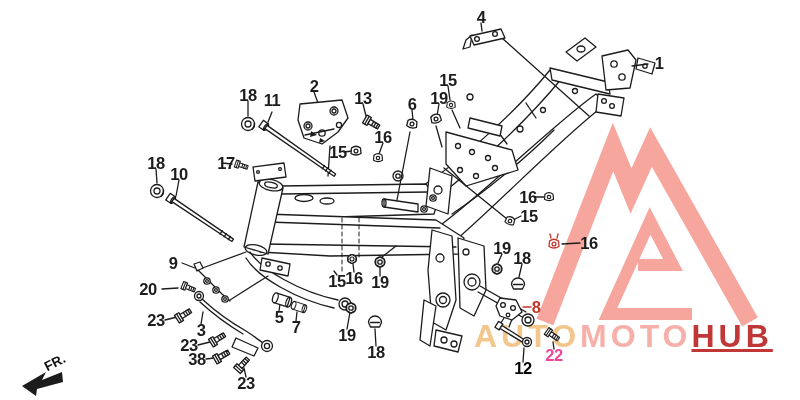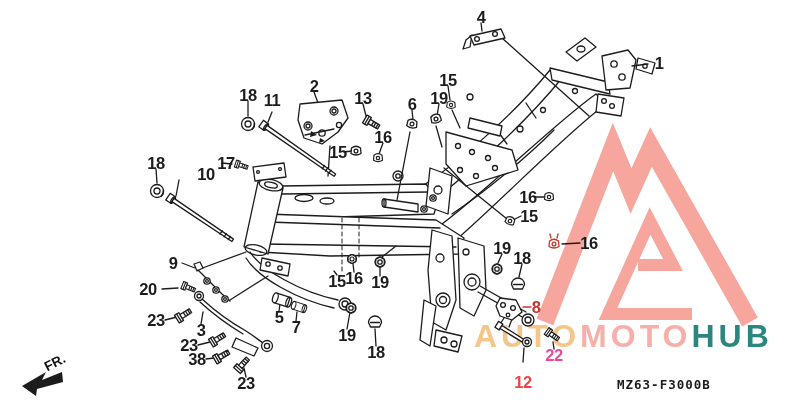--- a/index.html
+++ b/index.html
@@ -29,21 +29,21 @@
 </head>
 <body>
 
 <div class="stage">
 
   <svg class="wm" width="800" height="400" viewBox="0 0 800 400">
     <polyline points="545,322 613,147 631,191 651,147 750,322" stroke-width="18"></polyline>
     <polyline points="692,314 608,314 650,221 673,265 638,265" stroke-width="12"></polyline>
   </svg>
   <div class="wordmark">
-    <span style="color: rgb(242, 191, 125);">AUTO</span><span style="color: rgb(247, 166, 158); text-align: center;">MOTO</span><span style="color: #0f766e;">HUB</span>
+    <span style="color: rgb(242, 191, 125);">AUTO</span><span style="color: rgb(247, 166, 158); text-align: center;">MOTO</span><span style="color: #b91c1c; text-decoration: underline;">HUB</span>
   </div>
 
   <svg class="art" width="800" height="400" viewBox="0 0 800 400">
 
     <defs>
       <g id="g-bolt">
         <path class="fw" d="M-6,-4.5 L-1,-4.5 L-1,4.5 L-6,4.5 Z"></path>
         <line x1="-3.5" y1="-4.5" x2="-3.5" y2="4.5"></line>
         <path class="fw" d="M-1,-2.4 L10,-2.2 L10,2.2 L-1,2.4 Z"></path>
         <line x1="3" y1="-2.2" x2="3" y2="2.2"></line>
@@ -316,40 +316,39 @@
       <div class="callout" style="left: 248px; top: 95px; color: rgb(28, 28, 28);">18</div>
       <div class="callout" style="left: 363px; top: 98px; color: rgb(28, 28, 28);">13</div>
       <div class="callout" style="left: 439px; top: 98px; color: rgb(28, 28, 28);">19</div>
       <div class="callout" style="left: 412px; top: 104px; color: rgb(28, 28, 28);">6</div>
       <div class="callout" style="left: 272px; top: 100px; color: rgb(28, 28, 28);">11</div>
       <div class="callout" style="left: 448px; top: 80px; color: rgb(28, 28, 28);">15</div>
       <div class="callout" style="left: 383px; top: 137px; color: rgb(28, 28, 28);">16</div>
       <div class="callout" style="left: 338px; top: 152px; color: rgb(28, 28, 28);">15</div>
       <div class="callout" style="left: 226px; top: 163px; color: rgb(28, 28, 28);">17</div>
       <div class="callout" style="left: 156px; top: 163px; color: rgb(28, 28, 28);">18</div>
-      <div class="callout" style="left: 179px; top: 174px; color: rgb(28, 28, 28); margin-left: 27px;">10</div>
+      <div class="callout" style="left: 179px; top: 174px; color: rgb(28, 28, 28);">10</div>
       <div class="callout" style="left: 528px; top: 197px; color: rgb(28, 28, 28);">16</div>
       <div class="callout" style="left: 529px; top: 216px; color: rgb(28, 28, 28);">15</div>
       <div class="callout" style="left: 589px; top: 243px; color: rgb(28, 28, 28);">16</div>
       <div class="callout" style="left: 502px; top: 248px; color: rgb(28, 28, 28);">19</div>
       <div class="callout" style="left: 522px; top: 258px; color: rgb(28, 28, 28);">18</div>
       <div class="callout" style="left: 173px; top: 263px; color: rgb(28, 28, 28);">9</div>
       <div class="callout" style="left: 337px; top: 281px; color: rgb(28, 28, 28);">15</div>
       <div class="callout" style="left: 354px; top: 278px; color: rgb(28, 28, 28);">16</div>
       <div class="callout" style="left: 380px; top: 282px; color: rgb(28, 28, 28);">19</div>
       <div class="callout" style="left: 148px; top: 289px; color: rgb(28, 28, 28);">20</div>
       <div class="callout" style="left: 536px; top: 307px; color: rgb(197, 55, 44);">8</div>
       <div class="callout" style="left: 279px; top: 317px; color: rgb(28, 28, 28);">5</div>
       <div class="callout" style="left: 156px; top: 320px; color: rgb(28, 28, 28);">23</div>
       <div class="callout" style="left: 296px; top: 327px; color: rgb(28, 28, 28);">7</div>
       <div class="callout" style="left: 201px; top: 330px; color: rgb(28, 28, 28);">3</div>
       <div class="callout" style="left: 347px; top: 335px; color: rgb(28, 28, 28);">19</div>
       <div class="callout" style="left: 189px; top: 345px; color: rgb(28, 28, 28);">23</div>
       <div class="callout" style="left: 376px; top: 352px; color: rgb(28, 28, 28);">18</div>
       <div class="callout" style="left: 554px; top: 355px; color: #ec4899;">22</div>
       <div class="callout" style="left: 197px; top: 359px; color: rgb(28, 28, 28);">38</div>
-      <div class="callout" style="left: 523px; top: 368px; color: #ef4444; margin-top: 14px;">12</div>
+      <div class="callout" style="left: 523px; top: 368px; color: #000000;">12</div>
       <div class="callout" style="left: 246px; top: 383px; color: rgb(28, 28, 28);">23</div>
     </div>
 
   <div class="fr-label">FR.</div>
-  <div class="part-code">MZ63-F3000B</div>
 </div>
 
 </body></html>

